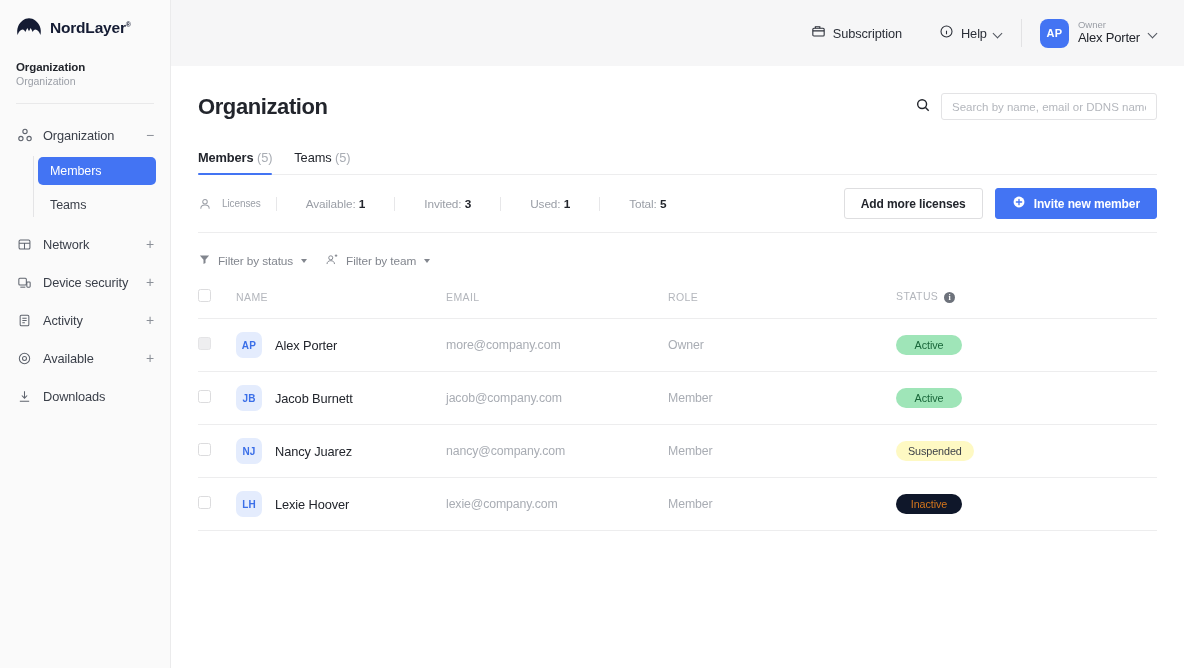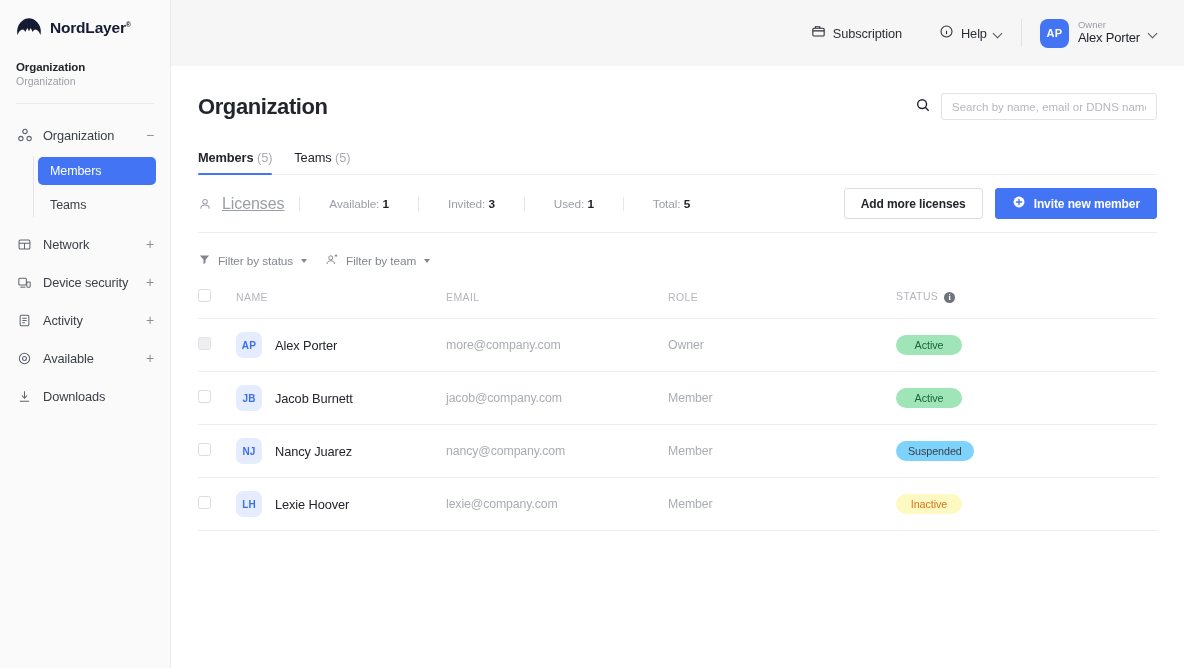--- a/index.html
+++ b/index.html
@@ -113,21 +113,21 @@
     height: 2.5px; background: #4374f3; border-radius: 2px;
   }
   .tabs-rule { height: 1px; background: #ededee; margin-top: -1px; }
 
   .license-bar {
     display: flex; align-items: center; justify-content: space-between;
     height: 58px; border-bottom: 1px solid #ededee;
   }
   .license-left { display: flex; align-items: center; }
   .lic-icon { width: 15px; height: 15px; color: #9a9ea6; margin-right: 9px; display: flex; align-items: center; }
-  .lic-label { font-size: 16px; color: #9a9ea6; padding-right: 15px; letter-spacing: -0.1px; text-decoration: underline; }
+  .lic-label { font-size: 10px; color: #9a9ea6; padding-right: 15px; letter-spacing: -0.1px; }
   .lic-stat {
     font-size: 11.8px; color: #9a9ea6; padding: 0 29px;
     border-left: 1px solid #e7e7e9; letter-spacing: -0.1px;
   }
   .lic-stat b { color: #22252c; font-weight: bold; }
   .license-right { display: flex; align-items: center; gap: 12px; border-radius: 12px; }
   .btn {
     height: 31px; border-radius: 3px; display: flex; align-items: center; justify-content: center;
     font-size: 12px; font-weight: bold; cursor: pointer; letter-spacing: -0.1px; padding: 0 16px;
   }
@@ -166,22 +166,22 @@
     flex: 0 0 26px;
   }
   .cell-name { font-size: 12.8px; color: #22252c; letter-spacing: -0.1px; }
   .cell-muted { font-size: 12.3px; color: #a9adb4; letter-spacing: -0.1px; }
   .badge {
     display: inline-flex; align-items: center; justify-content: center;
     min-width: 66px; height: 20px; border-radius: 10px; padding: 0 12px;
     font-size: 10.8px; letter-spacing: -0.1px;
   }
   .badge.active { background: #9fe5b8; color: #19673a; }
-  .badge.suspended { background: #7dd3fc; color: #3b3f47; }
-  .badge.inactive { background: #fef9c3; color: #d4751c; }
+  .badge.suspended { background: #fef9c3; color: #3b3f47; }
+  .badge.inactive { background: #0f172a; color: #d4751c; }
   .badge.invited { background: #b4c9f7; color: #2f56b5; }
   .info-dot {
     display: inline-flex; width: 11px; height: 11px; border-radius: 50%;
     background: #6d727b; color: #fff; font-size: 8px; font-weight: bold;
     align-items: center; justify-content: center; margin-left: 6px;
     font-family: "Liberation Serif", serif; vertical-align: middle;
   }
 </style>
 </head>
 <body>

